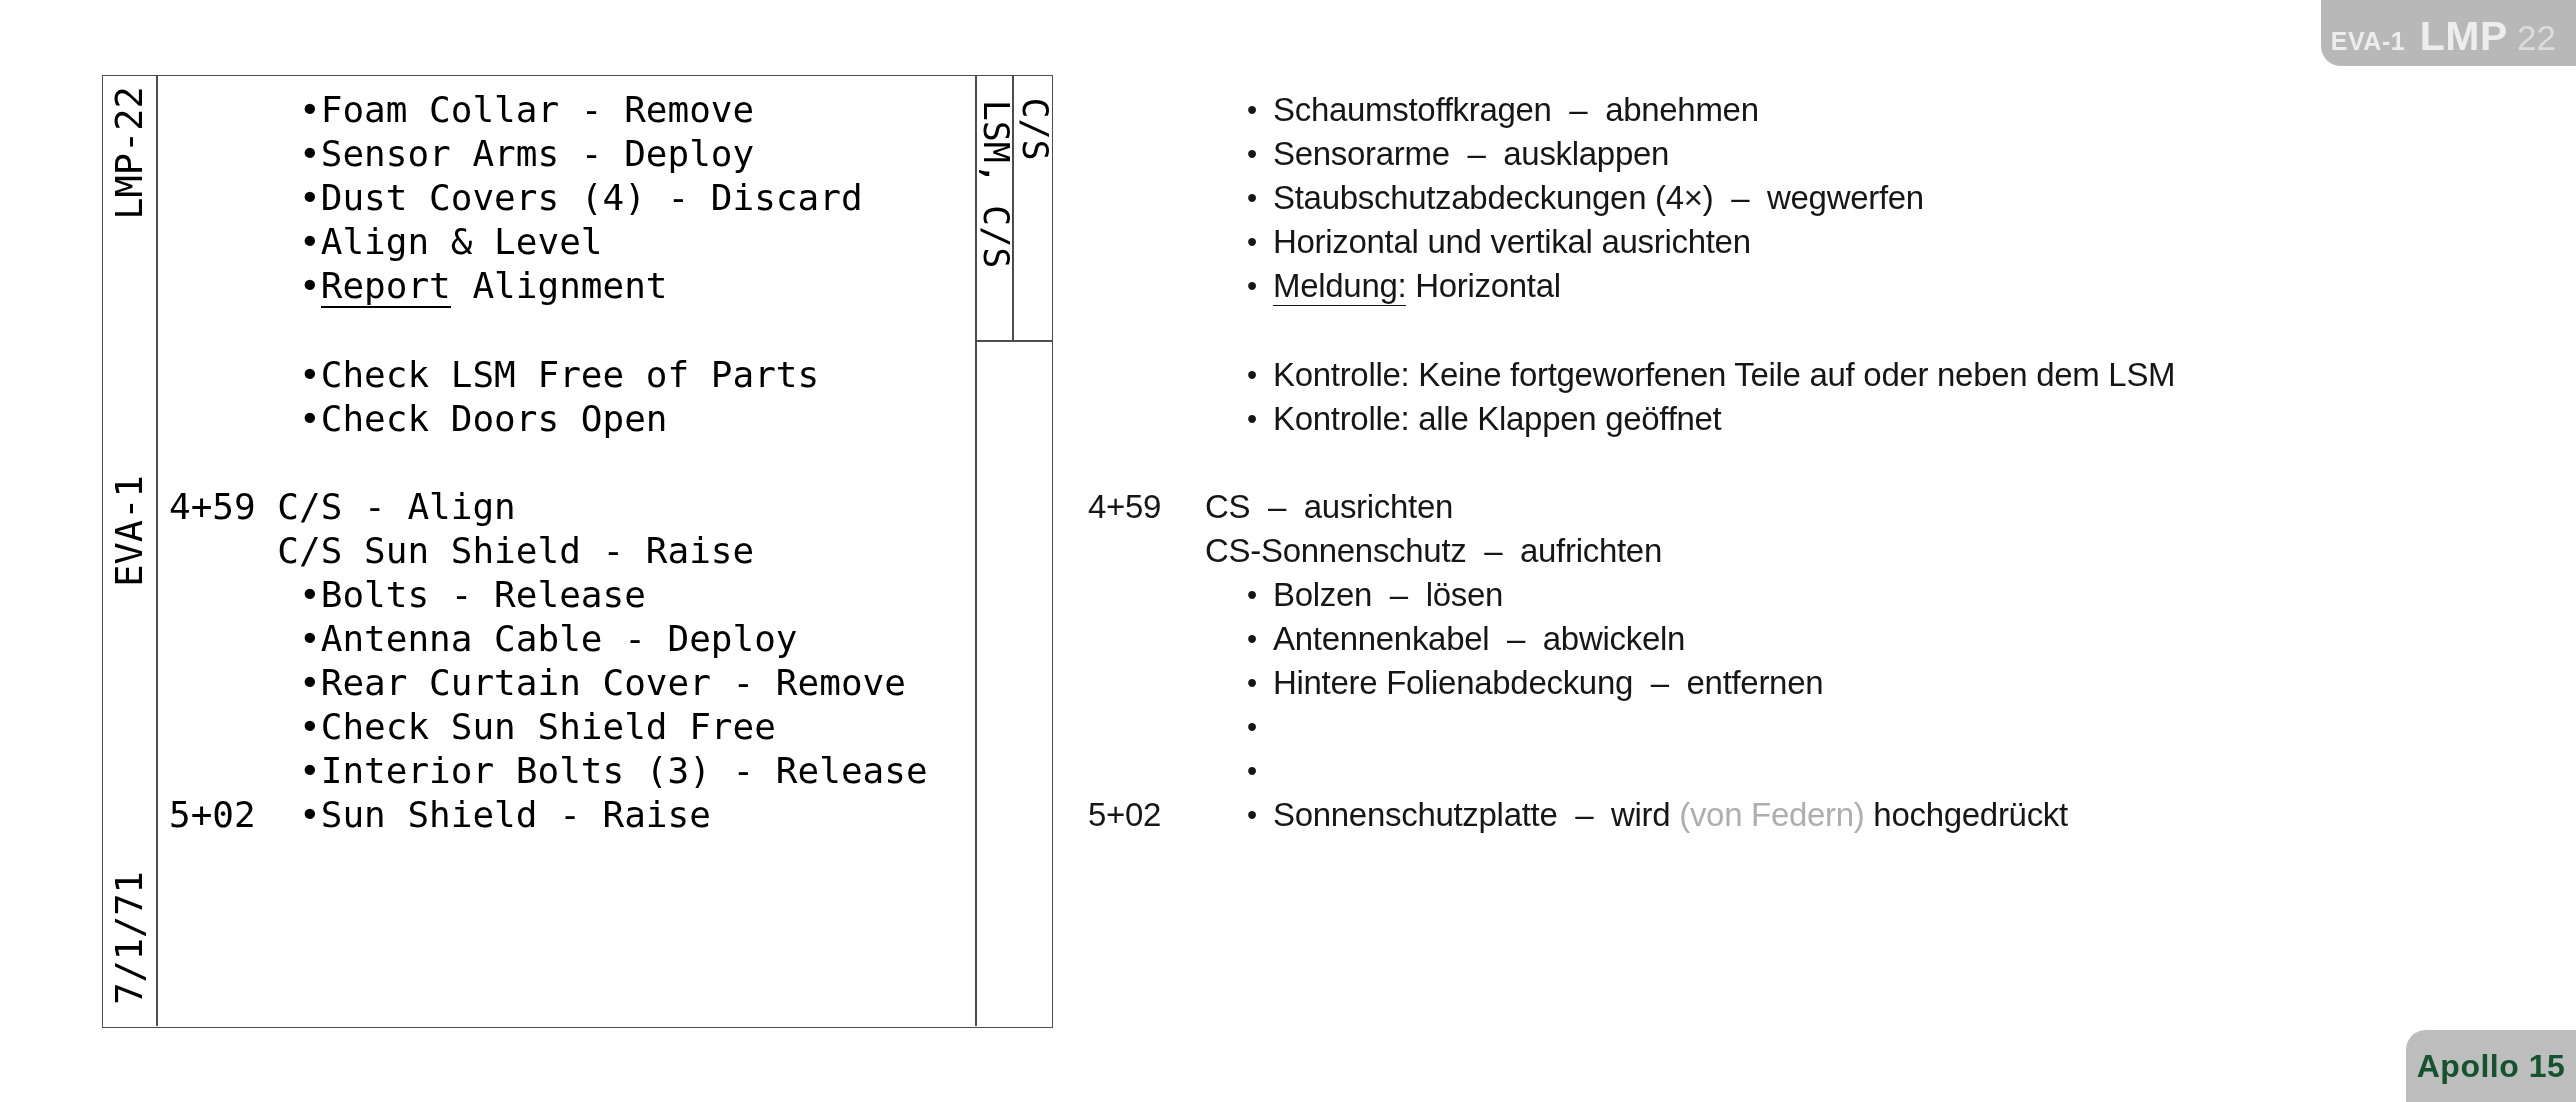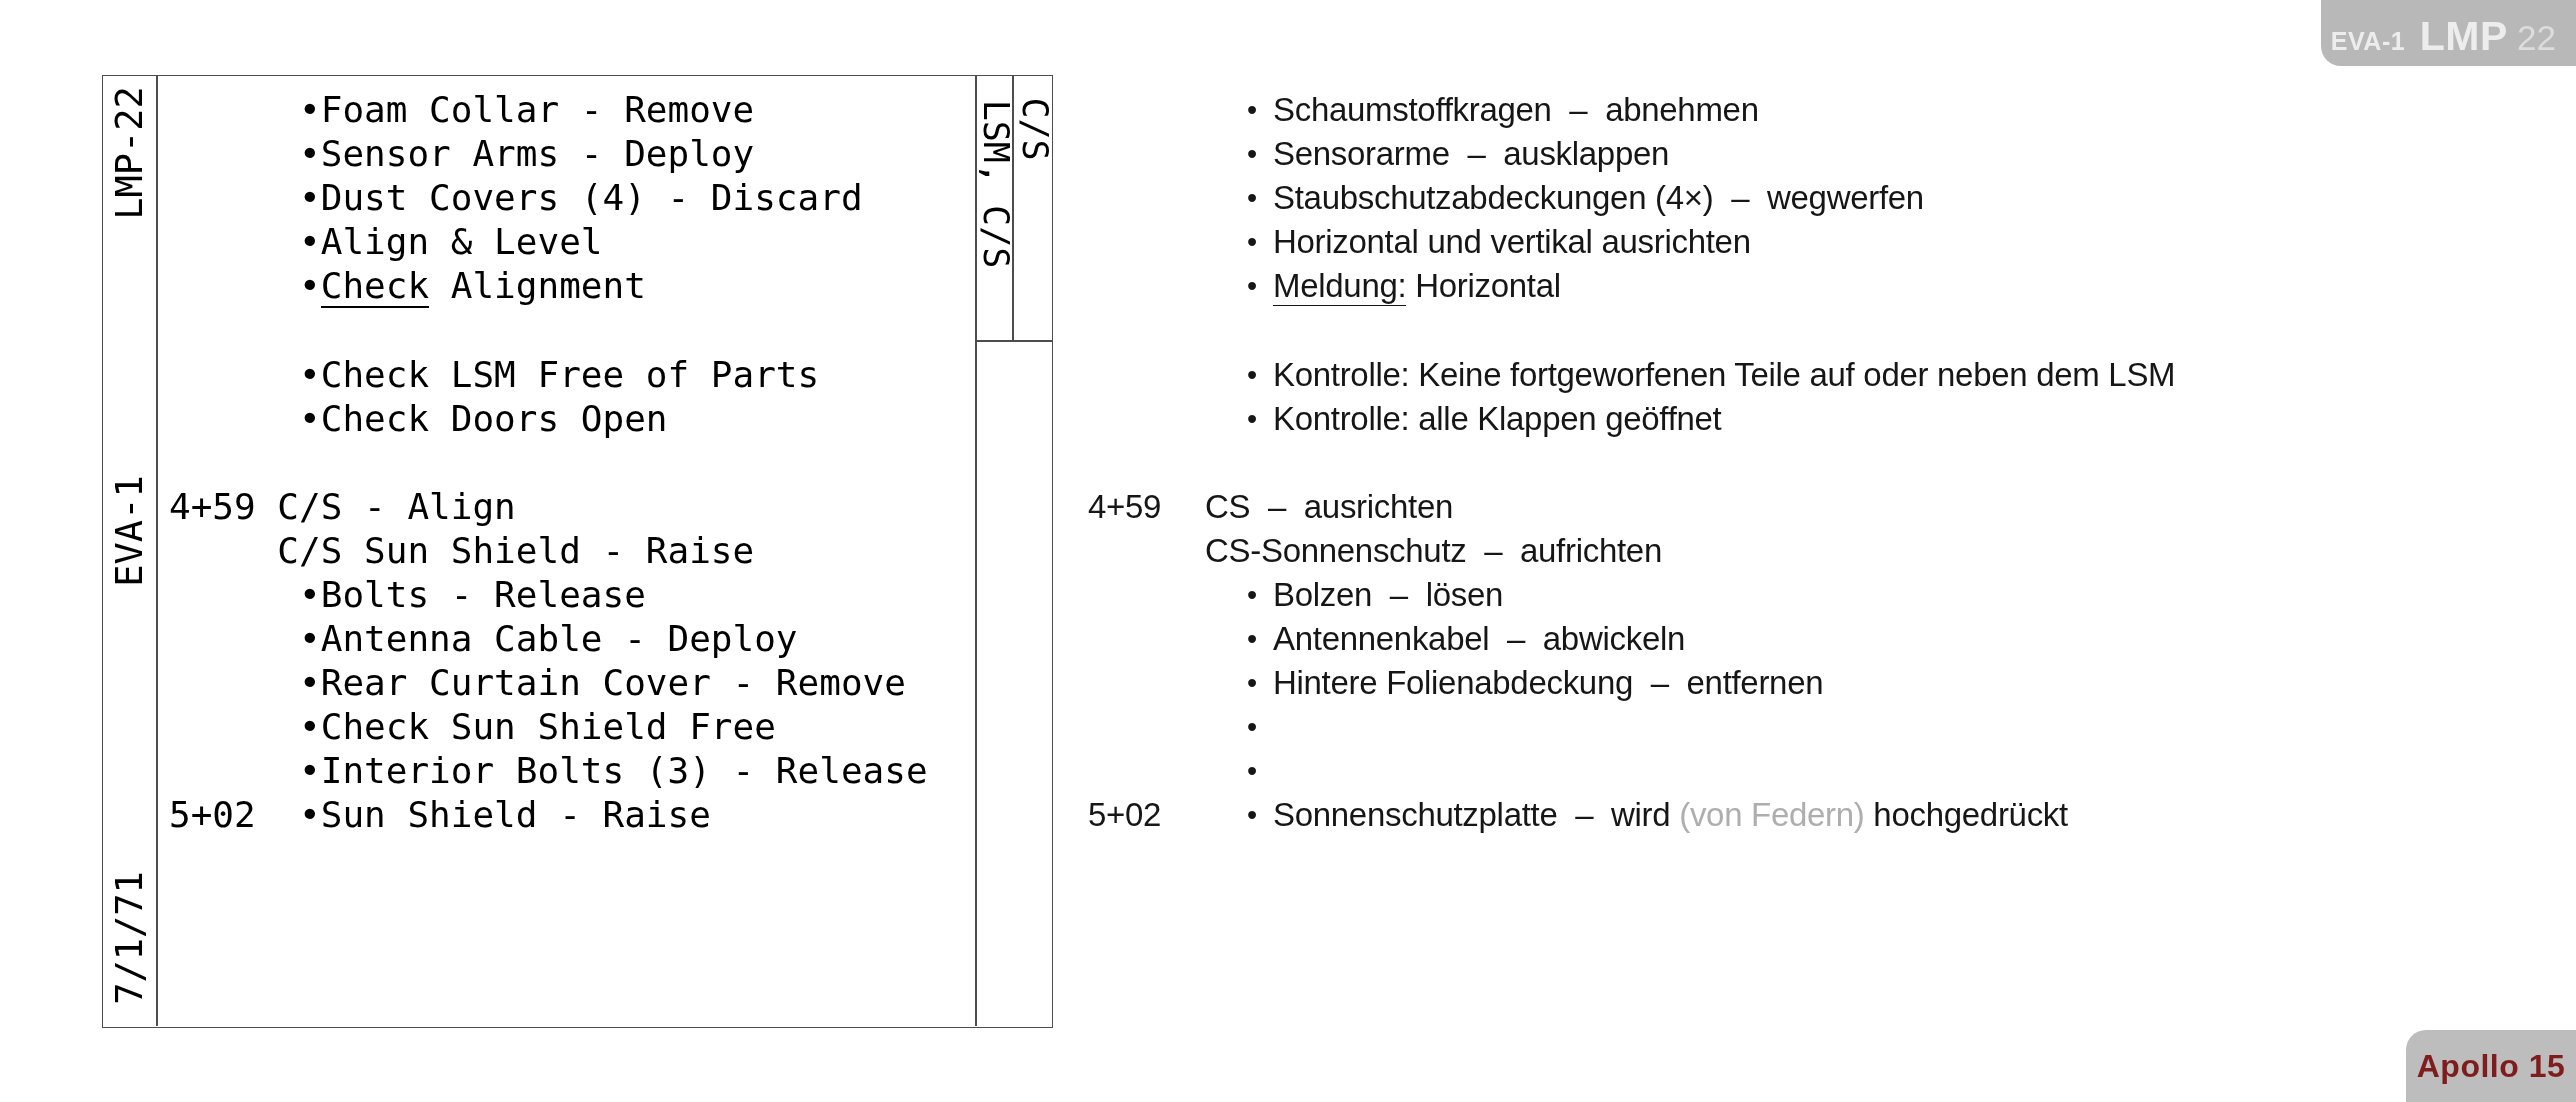--- a/index.html
+++ b/index.html
@@ -38,21 +38,21 @@
   
   .badge-top{position:absolute;left:2321px;top:0;width:255px;height:66px;background:#b8b8b8;
              border-radius:0 0 0 20px;display:flex;align-items:baseline;justify-content:flex-end;
              padding:0 20px 0 0;box-sizing:border-box;}
   .badge-top .inner{display:flex;align-items:baseline;margin-top:13px;}
   .bt-eva{font-size:25px;font-weight:bold;color:#ededed;letter-spacing:0.5px;}
   .bt-lmp{font-size:41px;font-weight:bold;color:#ededed;margin-left:14.7px;letter-spacing:0.5px;}
   .bt-num{font-size:35px;font-weight:normal;color:#dcdcdc;margin-left:9.2px;}
   .badge-bottom{position:absolute;left:2406px;top:1030px;width:170px;height:72px;background:#bdbdbd;
                 border-radius:20px 0 0 0;display:flex;align-items:center;justify-content:center;}
-  .bb-label{font-size:32px;font-weight:bold;color:#7f1d1d;letter-spacing:0.5px;}
+  .bb-label{font-size:32px;font-weight:bold;color:#14532d;letter-spacing:0.5px;}
 </style>
 </head>
 <body>
 
 <div id="canvas">
 
   <div class="box">
     <div class="vline" style="left:53px;height:950px;"></div>
     <div class="vline" style="left:872px;height:950px;"></div>
     <div class="vline" style="left:909px;height:264px;"></div>
@@ -63,21 +63,21 @@
   <div class="vlabel" style="left:129px;top:531px;">EVA-1</div>
   <div class="vlabel" style="left:129px;top:938px;">7/1/71</div>
 
   <div class="vtab" style="left:995px;top:184px;">LSM, C/S</div>
   <div class="vtab" style="left:1034px;top:129px;">C/S</div>
 
   <div class="row-en" style="top:88px;">      •Foam Collar - Remove</div>
   <div class="row-en" style="top:132px;">      •Sensor Arms - Deploy</div>
   <div class="row-en" style="top:176px;">      •Dust Covers (4) - Discard</div>
   <div class="row-en" style="top:220px;">      •Align &amp; Level</div>
-  <div class="row-en" style="top:264px;"><span>      •</span><span class="u-en">Check</span><span> Alignment</span></div>
+  <div class="row-en" style="top:264px;"><span>      •</span><span class="u-en">Report</span><span> Alignment</span></div>
   <div class="row-en" style="top:353px;">      •Check LSM Free of Parts</div>
   <div class="row-en" style="top:397px;">      •Check Doors Open</div>
   <div class="row-en" style="top:485px;">4+59 C/S - Align</div>
   <div class="row-en" style="top:529px;">     C/S Sun Shield - Raise</div>
   <div class="row-en" style="top:573px;">      •Bolts - Release</div>
   <div class="row-en" style="top:617px;">      •Antenna Cable - Deploy</div>
   <div class="row-en" style="top:661px;">      •Rear Curtain Cover - Remove</div>
   <div class="row-en" style="top:705px;">      •Check Sun Shield Free</div>
   <div class="row-en" style="top:749px;">      •Interior Bolts (3) - Release</div>
   <div class="row-en" style="top:793px;">5+02  •Sun Shield - Raise</div>

